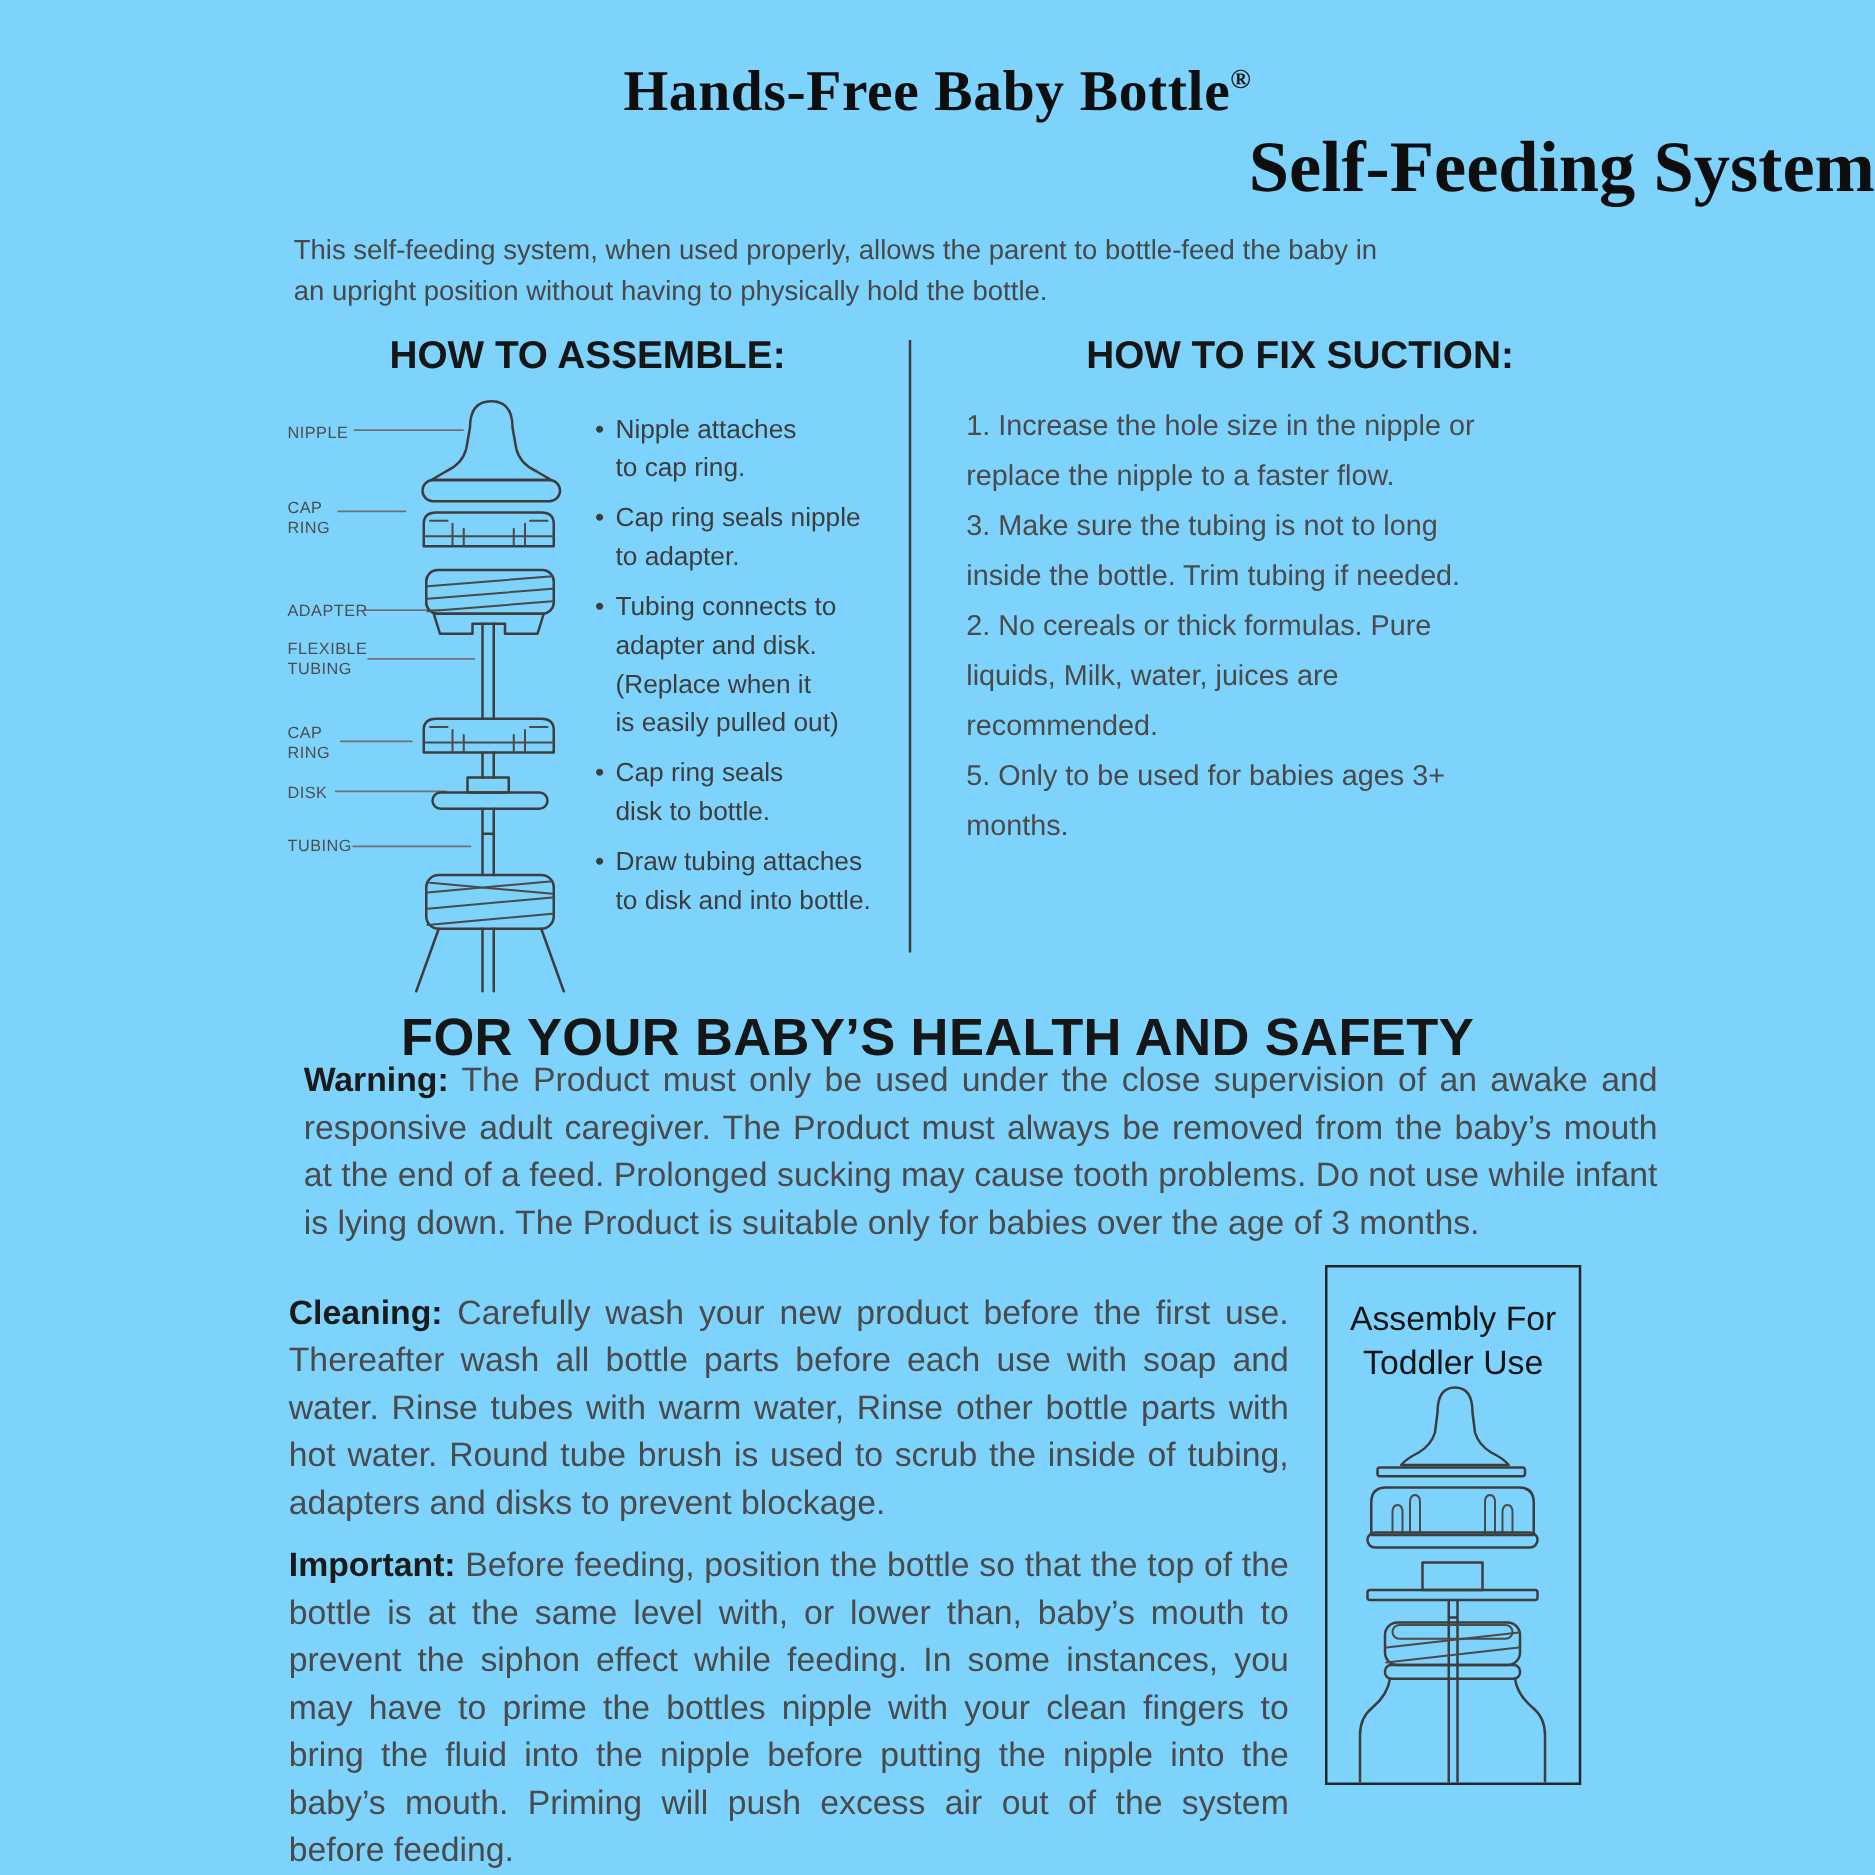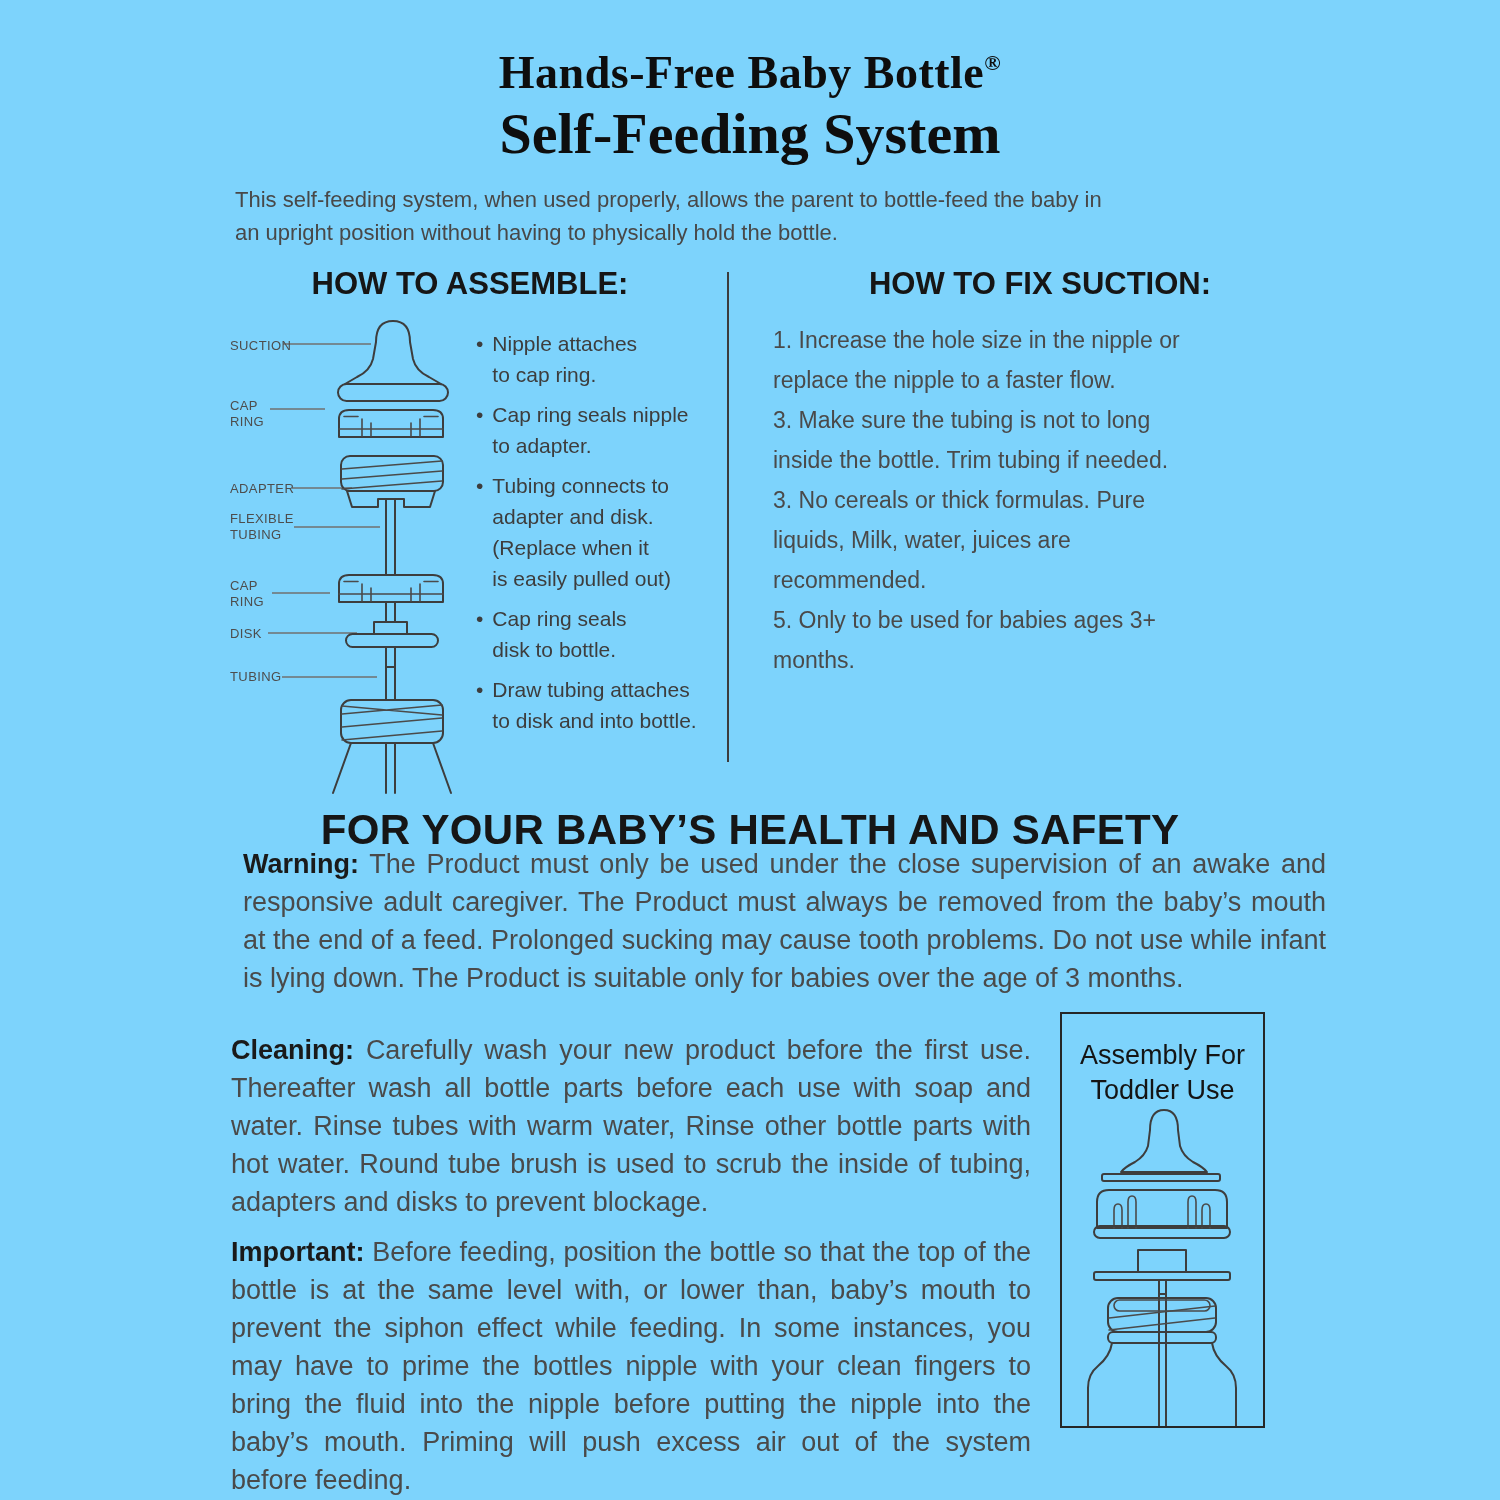--- a/index.html
+++ b/index.html
@@ -4,21 +4,21 @@
 <style>
   html,body{margin:0;padding:0;background:#fff;}
   .page{position:relative;width:1500px;height:1500px;background:#7dd3fc;overflow:hidden;
         font-family:"Liberation Sans", sans-serif;color:#4a4a4a;}
   .pre{white-space:pre-line;}
 
   
   .title1{position:absolute;top:46px;left:0;width:1500px;text-align:center;
           font-family:"Liberation Serif", serif;font-weight:bold;font-size:46px;color:#0e0e0e;letter-spacing:0.5px;}
   .title1 sup{font-size:22px;vertical-align:18px;}
-  .title2{position:absolute;top:100px;left:0;width:1500px;text-align:center;
+  .title2{position:absolute;top:100px;left:0;width:1500px;text-align:right;
           font-family:"Liberation Serif", serif;font-weight:bold;font-size:58px;color:#0e0e0e;}
   .intro{position:absolute;top:183px;left:235px;width:1010px;font-size:22px;line-height:33px;color:#484848;}
 
   
   .h-assemble{position:absolute;top:266px;left:230px;width:480px;text-align:center;
               font-size:31px;font-weight:bold;color:#161616;}
   .h-suction{position:absolute;top:266px;left:760px;width:560px;text-align:center;
              font-size:31px;font-weight:bold;color:#161616;}
   .h-safety{position:absolute;top:806px;left:0;width:1500px;text-align:center;
             font-size:42px;font-weight:bold;color:#161616;letter-spacing:0.3px;}
@@ -109,21 +109,21 @@
       </g>
       <g>
         <path class="art" d="M156,332 V385 M165,332 V385 M156,352 H165"></path>
       </g>
       <g>
         <rect class="art" x="111" y="385" width="102" height="43" rx="10"></rect>
         <path class="art-thin" d="M112,399 L212,390 M112,412 L212,403 M112,425 L212,416 M112,391 L212,400"></path>
         <path class="art" d="M121,428 L103,478 M203,428 L221,478 M156,428 V478 M165,428 V478"></path>
       </g>
     </svg>
-    <div class="dlabel" style="top:23px">SUCTION</div>
+    <div class="dlabel" style="top:23px">NIPPLE</div>
     <div class="dlabel pre" style="top:83px">CAP
 RING</div>
     <div class="dlabel" style="top:166px">ADAPTER</div>
     <div class="dlabel pre" style="top:196px">FLEXIBLE
 TUBING</div>
     <div class="dlabel pre" style="top:263px">CAP
 RING</div>
     <div class="dlabel" style="top:311px">DISK</div>
     <div class="dlabel" style="top:354px">TUBING</div>
   </div>
@@ -159,21 +159,21 @@
   </div>
 
   <div class="divider"></div>
 
   <div class="h-suction">HOW TO FIX SUCTION:</div>
   <div class="suction-list">
     <div class="pre">1. Increase the hole size in the nipple or
 replace the nipple to a faster flow.</div>
     <div class="pre">3. Make sure the tubing is not to long
 inside the bottle.  Trim tubing if needed.</div>
-    <div class="pre">3. No cereals or thick formulas. Pure
+    <div class="pre">2. No cereals or thick formulas. Pure
 liquids, Milk, water, juices are
 recommended.</div>
     <div class="pre">5. Only to be used for babies ages 3+
 months.</div>
   </div>
 
   <div class="h-safety">FOR YOUR BABY’S HEALTH AND SAFETY</div>
 
   <div class="warning-p">
     <b class="lbl">Warning:</b>

